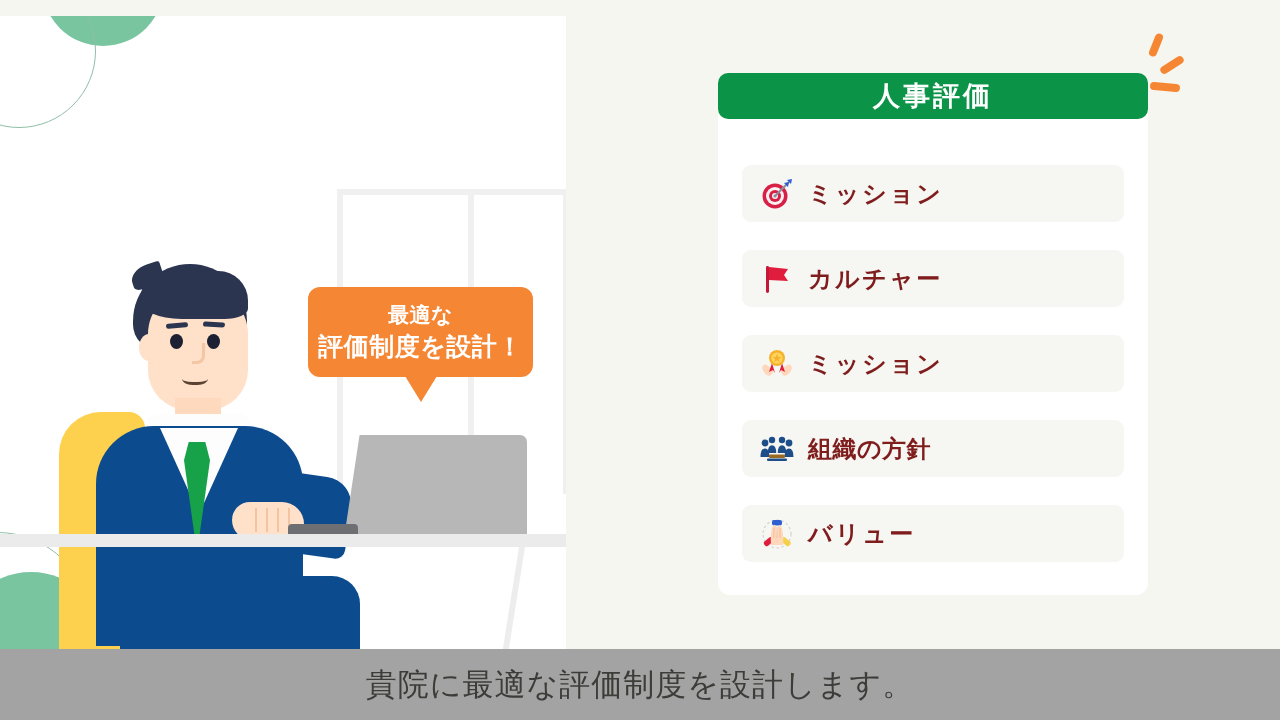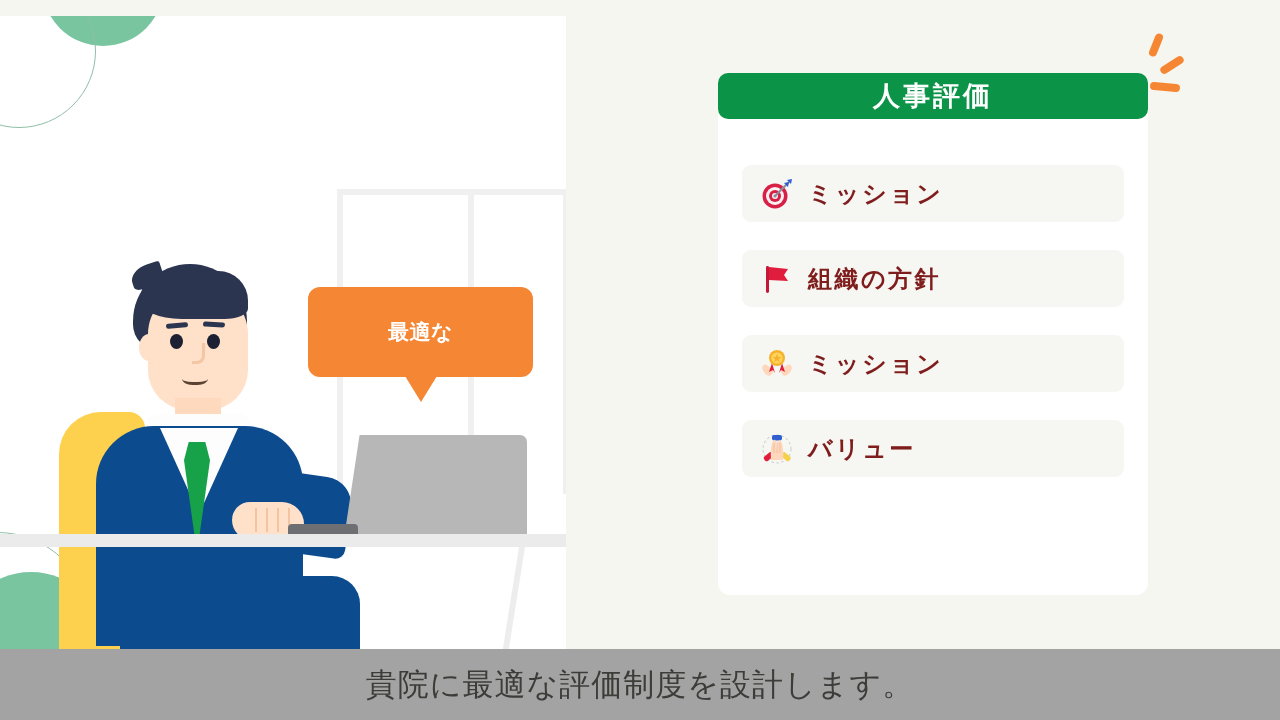--- a/index.html
+++ b/index.html
@@ -419,20 +419,21 @@
         <i style="left:33px"></i>
     </div>
 
     <div class="laptop-screen"></div>
     <div class="laptop-base"></div>
     <div class="desk-top"></div>
     <div class="desk-leg"></div>
 
     <div class="bubble">
       <div class="bubble-line1">最適な</div>
+      <div class="bubble-line2">評価制度を設計！</div>
     </div>
     <div class="bubble-tail"></div>
   </div>
 
   <div class="spark s1"></div>
   <div class="spark s2"></div>
   <div class="spark s3"></div>
 
   <div id="card">
 
@@ -458,38 +459,55 @@
         <span class="item-label">ミッション</span>
       </div>
 
       <div class="list-item">
         <span class="item-icon">
           <svg width="34" height="34" viewBox="0 0 34 34">
             <rect x="6" y="4" width="3" height="27" rx="1.4" fill="#c2183a"></rect>
             <path d="M9 5 L28 7 L24 13 L28 19 L9 18 Z" fill="#e01d3c"></path>
           </svg>
         </span>
-        <span class="item-label">組織の方針</span>
+        <span class="item-label">カルチャー</span>
       </div>
 
       <div class="list-item">
         <span class="item-icon">
           <svg width="34" height="34" viewBox="0 0 34 34">
             <path d="M2 21 Q3 16 7 18 L14 24 L10 29 Q4 28 2 21 Z" fill="#ffd8bc"></path>
             <path d="M32 21 Q31 16 27 18 L20 24 L24 29 Q30 28 32 21 Z" fill="#ffd8bc"></path>
             <path d="M12 16 L9 25 L13 23 L15 26 Z" fill="#e01d3c"></path>
             <path d="M22 16 L25 25 L21 23 L19 26 Z" fill="#e01d3c"></path>
             <circle cx="17" cy="11" r="8" fill="#f5b22d"></circle>
             <circle cx="17" cy="11" r="5.6" fill="#ffd35c"></circle>
             <path d="M17 7 L18.3 10 L21.4 10 L18.9 12 L19.9 15 L17 13.2 L14.1 15 L15.1 12 L12.6 10 L15.7 10 Z" fill="#f5b22d"></path>
           </svg>
         </span>
         <span class="item-label">ミッション</span>
       </div>
 
+      <div class="list-item">
+        <span class="item-icon">
+          <svg width="34" height="34" viewBox="0 0 34 34">
+            <circle cx="5" cy="11" r="3.4" fill="#1d4e89"></circle>
+            <path d="M0.5 25 Q0.5 16.5 5 16.5 Q9.5 16.5 9.5 25 Z" fill="#1d4e89"></path>
+            <circle cx="29" cy="11" r="3.4" fill="#1d4e89"></circle>
+            <path d="M24.5 25 Q24.5 16.5 29 16.5 Q33.5 16.5 33.5 25 Z" fill="#1d4e89"></path>
+            <circle cx="12" cy="8" r="3.2" fill="#1d4e89"></circle>
+            <path d="M7.8 21 Q7.8 13.2 12 13.2 Q16.2 13.2 16.2 21 Z" fill="#1d4e89"></path>
+            <circle cx="22" cy="8" r="3.2" fill="#1d4e89"></circle>
+            <path d="M17.8 21 Q17.8 13.2 22 13.2 Q26.2 13.2 26.2 21 Z" fill="#1d4e89"></path>
+            <rect x="9" y="22.5" width="16" height="3.6" rx="1" fill="#9a6a22"></rect>
+            <rect x="7" y="26.6" width="20" height="2.4" rx="1" fill="#1d4e89"></rect>
+          </svg>
+        </span>
+        <span class="item-label tight">組織の方針</span>
+      </div>
 
       <div class="list-item">
         <span class="item-icon">
           <svg width="34" height="34" viewBox="0 0 34 34">
             <circle cx="17" cy="17" r="14" fill="none" stroke="#cfcfcf" stroke-width="1.1" stroke-dasharray="2.5 2.5"></circle>
             <rect x="12" y="3" width="10" height="5.5" rx="2" fill="#2f5fd0"></rect>
             <rect x="3.5" y="22" width="10" height="5.5" rx="2" fill="#e01d3c" transform="rotate(-40 8.5 24.7)"></rect>
             <rect x="21" y="22" width="10" height="5.5" rx="2" fill="#f5d04a" transform="rotate(40 26 24.7)"></rect>
             <path d="M11 28 Q10 14 13 9 Q15 6.5 16 9.5 L16 20 L18 9.5 Q19 6.5 21 9.5 Q24 14 23 28 Z" fill="#ffd8bc"></path>
             <path d="M14 11 L14 21 M17 10 L17 21 M20 11 L20 21" stroke="#f0bd9c" stroke-width="1"></path>

